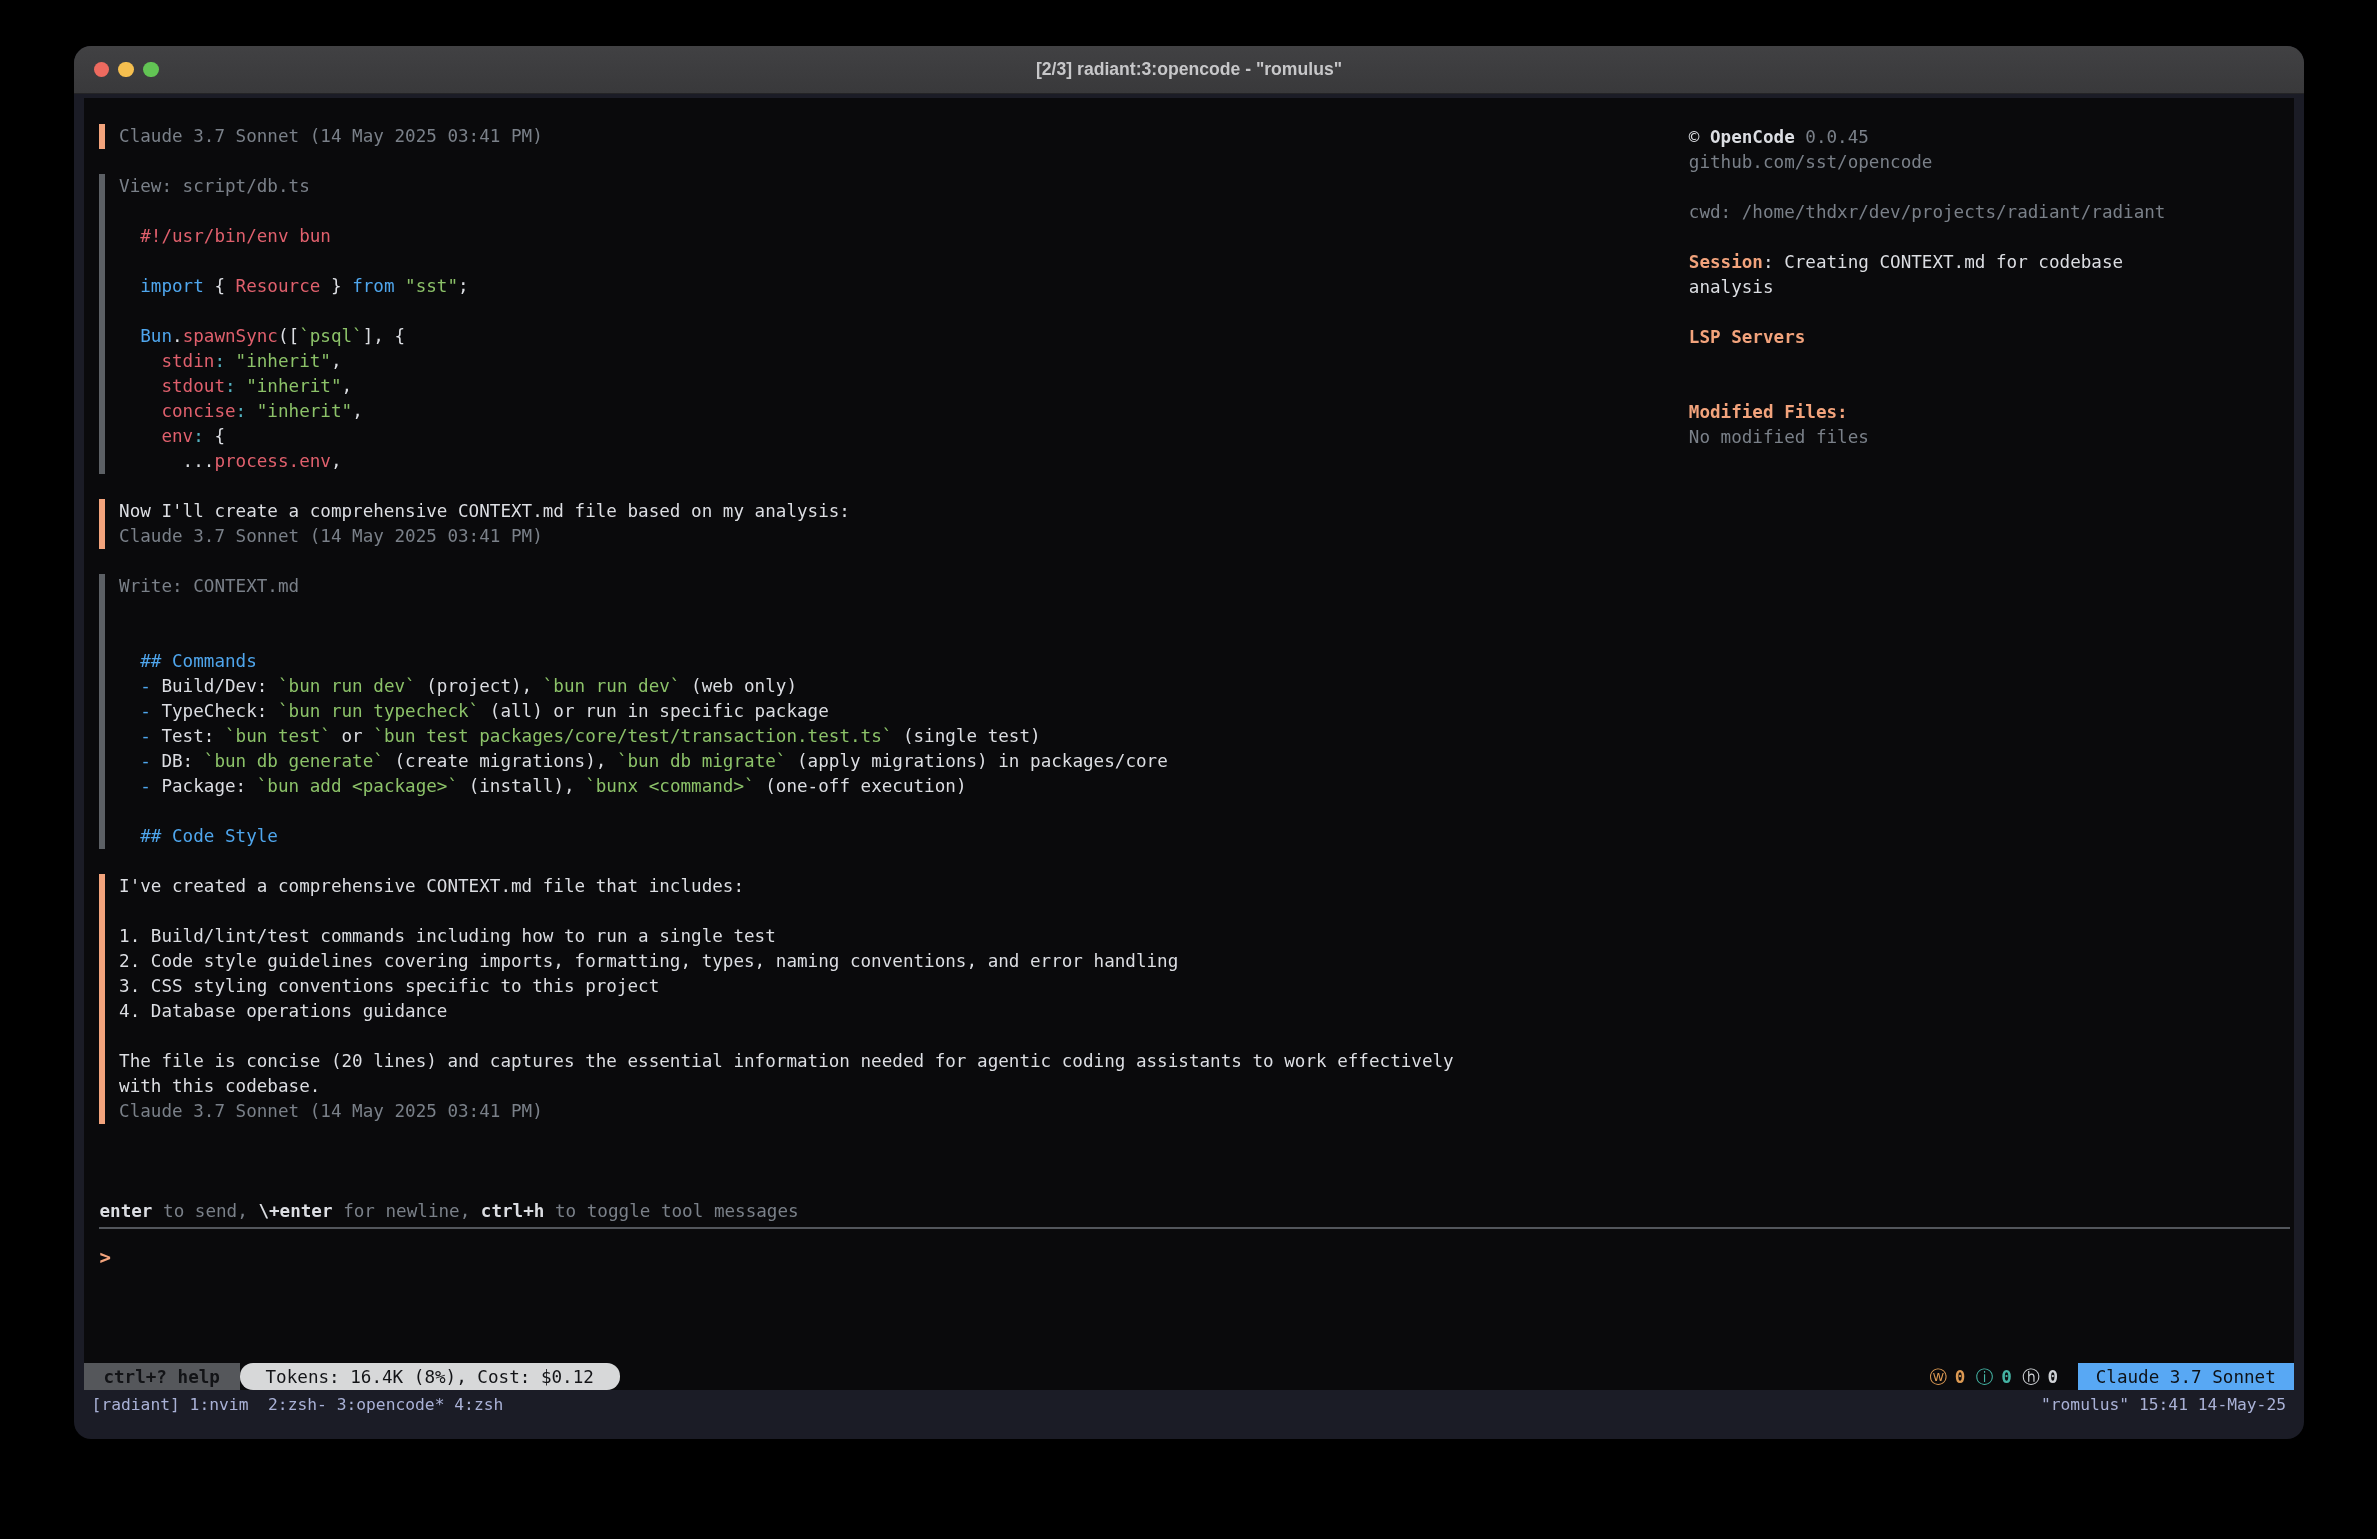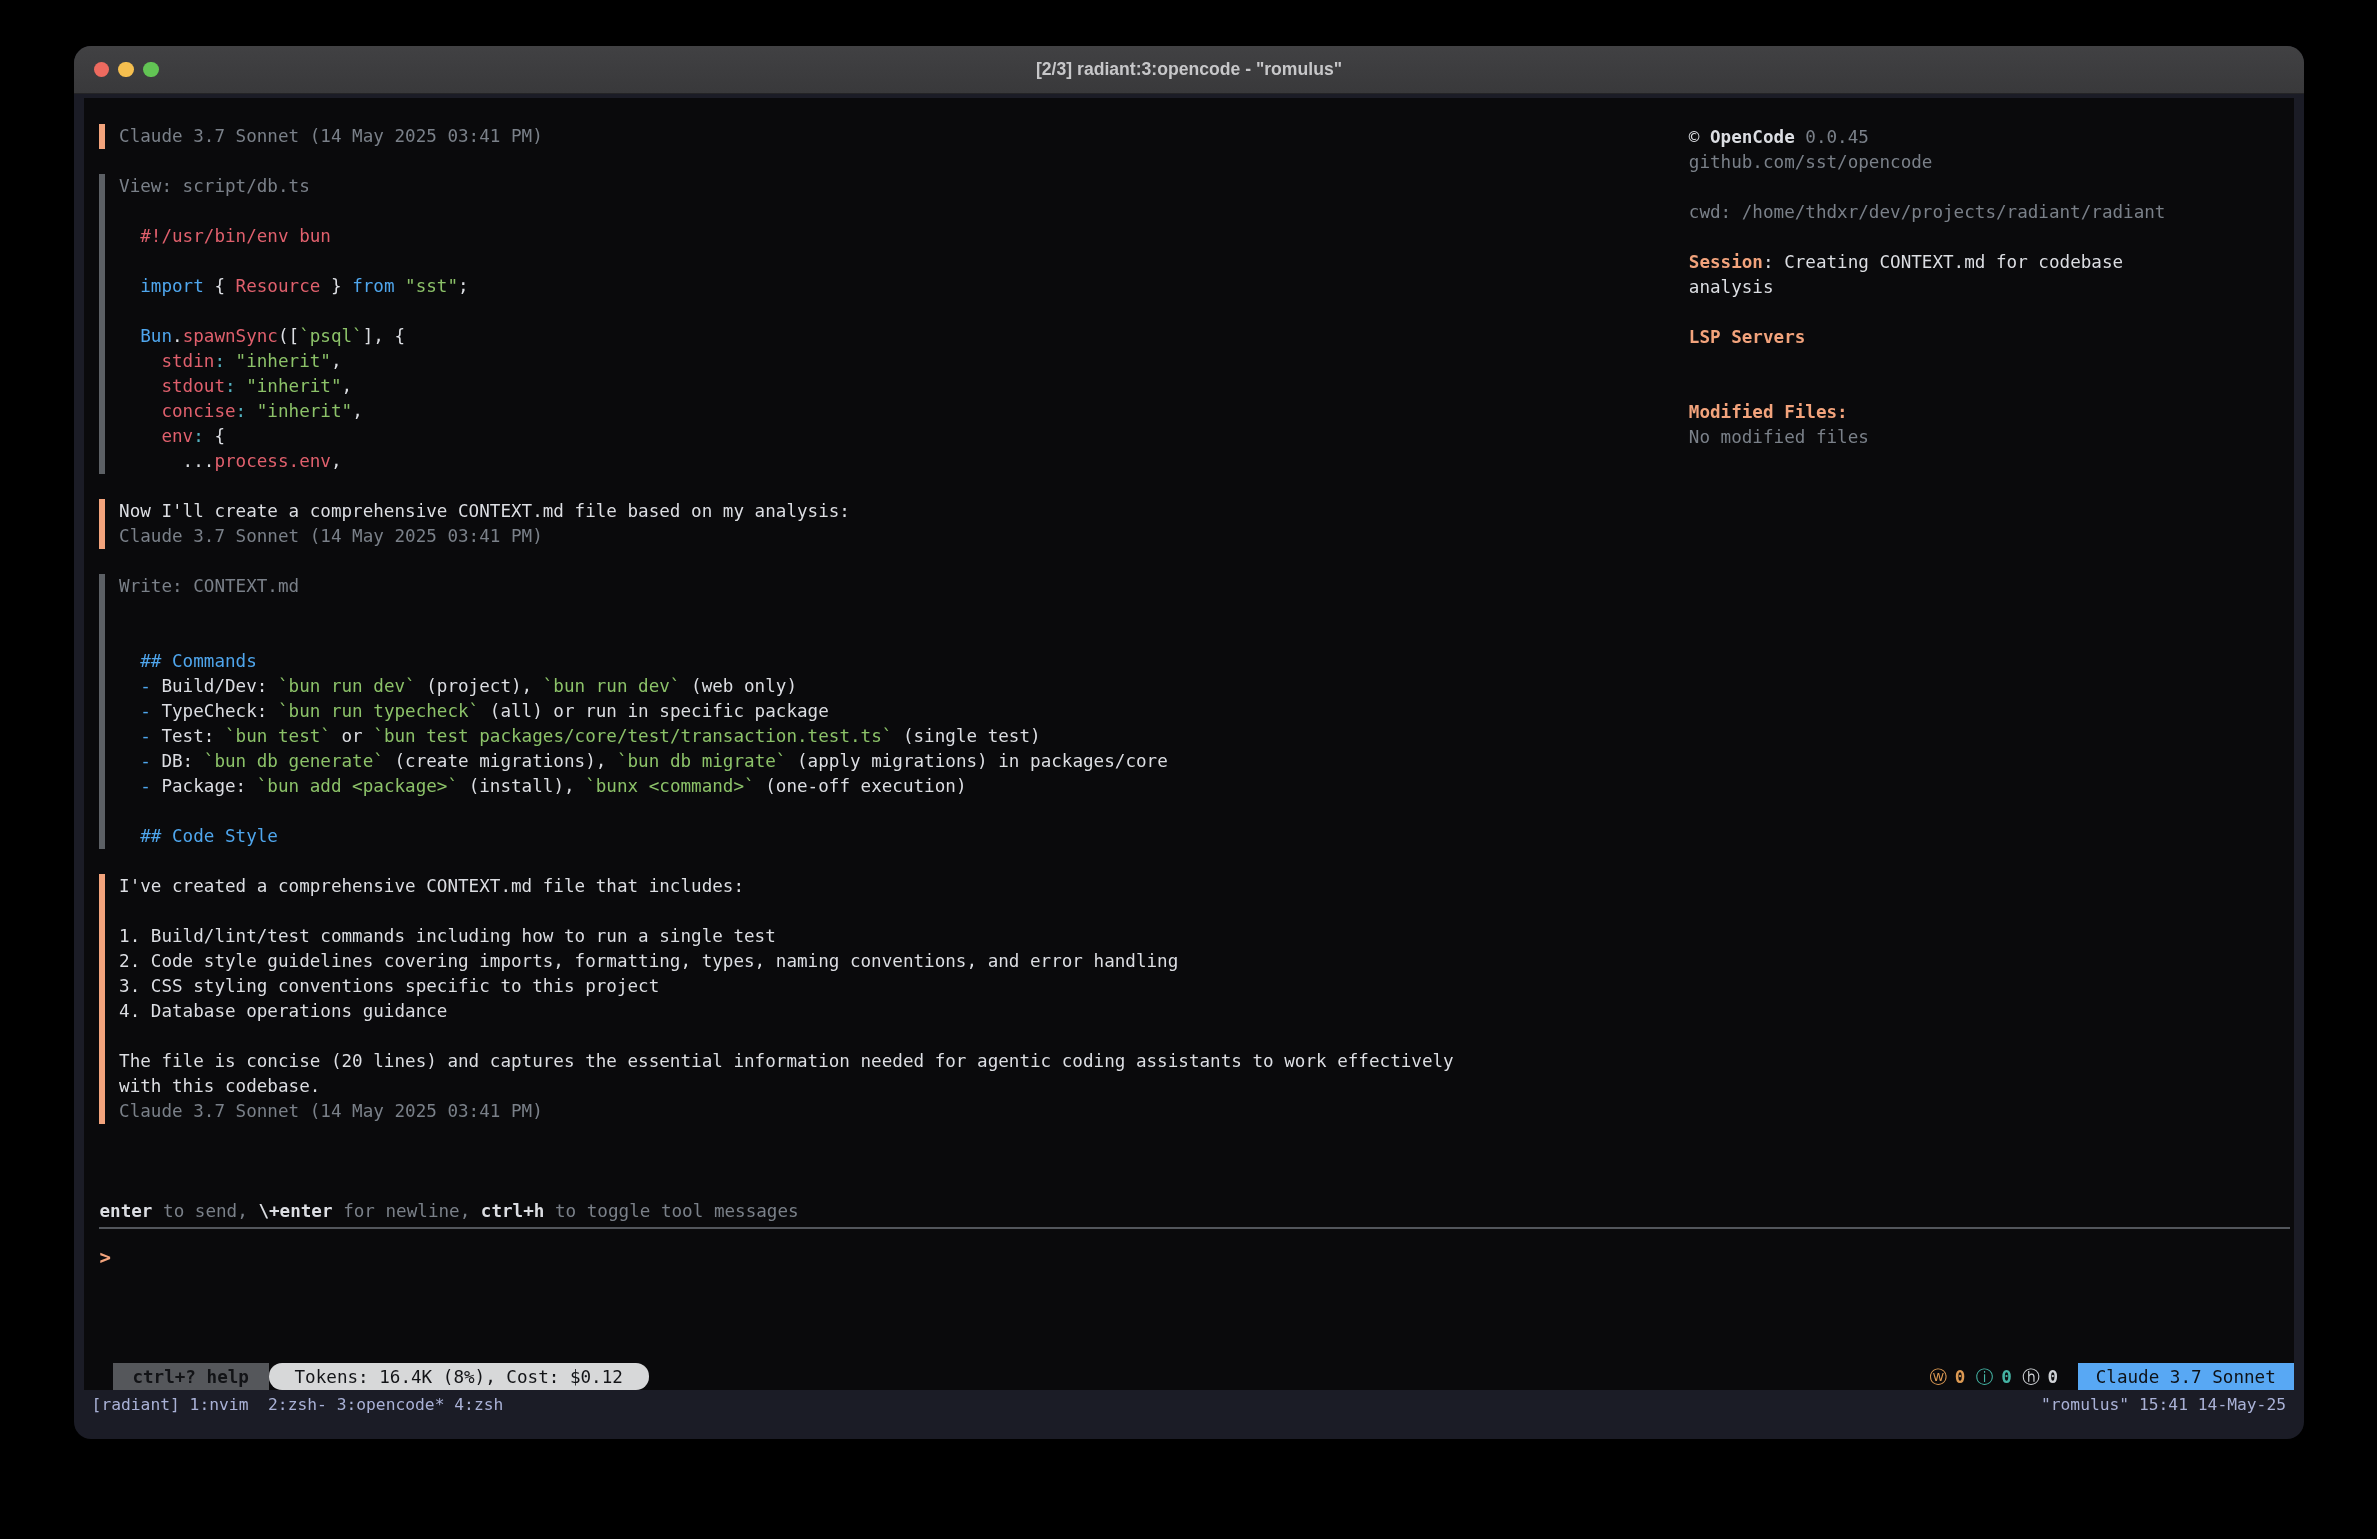--- a/index.html
+++ b/index.html
@@ -25,21 +25,21 @@
   .block:first-child{margin-top:0;}
   .block .bar{flex:none;width:5.2px;margin-right:14.4px;}
   .bar-orange{background:var(--orange);} .bar-gray{background:var(--bar-gray);}
   .block .lines{flex:1;min-width:0;}
   #sidebar{position:absolute;left:1605px;top:27px;width:590px;}
   #help{position:absolute;left:15.7px;top:1101px;}
   #divider{position:absolute;left:15.7px;right:3.9px;top:1129px;height:2px;background:var(--divider);}
   #prompt{position:absolute;left:15.7px;top:1147px;display:flex;}
   #prompt .sym{font-weight:bold;color:var(--orange);font-size:19px;line-height:25px;white-space:pre;}
   #prompt .input{width:783px;height:25px;}
-  #statusbar{position:absolute;left:0;right:0;bottom:0;height:27px;display:flex;align-items:stretch;font-size:17.6px;margin-left:29px;}
+  #statusbar{position:absolute;left:0;right:0;bottom:0;height:27px;display:flex;align-items:stretch;font-size:17.6px;}
   .seg{display:flex;align-items:center;white-space:pre;}
   .seg-help{background:var(--seg-help-bg);color:var(--seg-help-fg);font-weight:bold;padding:0 19.6px;}
   .seg-tokens{background:var(--seg-tokens-bg);color:var(--seg-tokens-fg);padding:0 26px;border-radius:13px;}
   #statusbar .spacer{flex:1;}
   #diag{display:flex;align-items:center;gap:10.4px;margin-right:19.6px;}
   .diag-item{display:flex;align-items:center;gap:7.8px;white-space:pre;}
   .model{background:var(--model-bg);color:var(--model-fg);display:flex;align-items:center;padding:0 18px;white-space:pre;}
   #tmux{position:absolute;left:9.8px;top:1344px;width:2210px;height:30px;display:flex;
     justify-content:space-between;color:var(--tmux-fg);font-size:16.3px;line-height:30px;padding:0 7.8px;box-sizing:border-box;white-space:pre;}
 </style>

